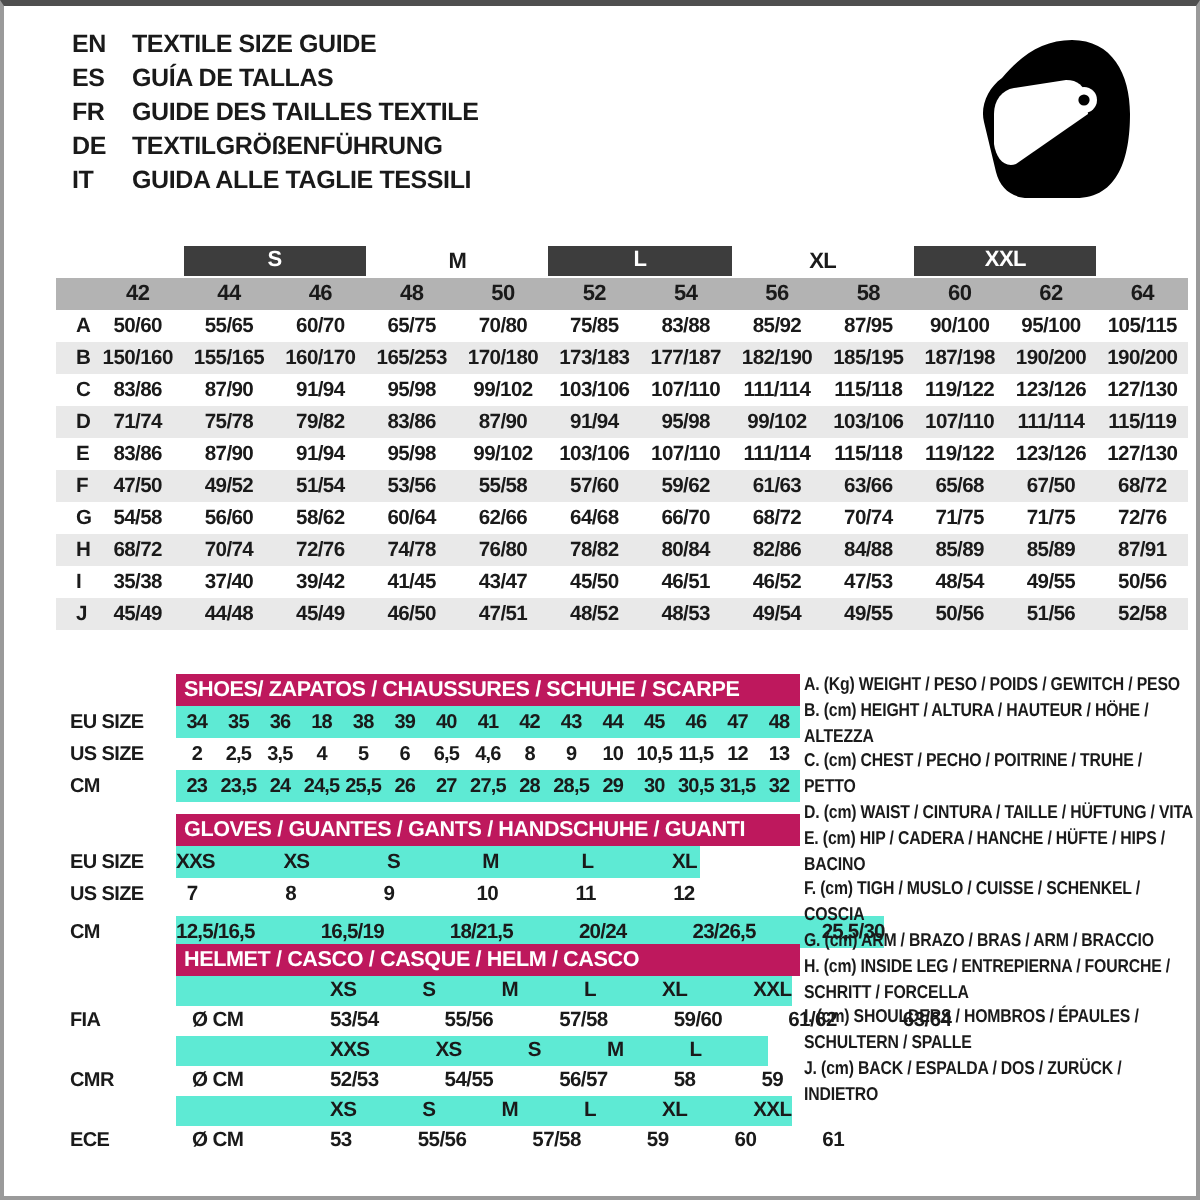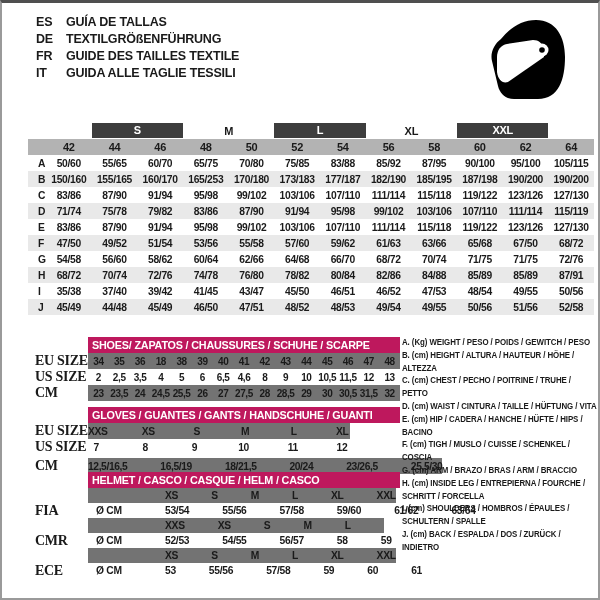--- a/index.html
+++ b/index.html
@@ -30,24 +30,24 @@
         height:15px;line-height:15px;align-self:center;}
   .glabel{text-align:center;font-size:11px;}
 
   
   .sec{position:absolute;left:30px;width:370px;}
   .sec.shoes{top:337px;} .sec.gloves{top:407px;} .sec.helm{top:472px;}
   .srow{display:flex;height:16px;align-items:center;font-weight:bold;
         font-size:10.3px;letter-spacing:-0.3px;}
   .helm .srow{height:15px;}
   .srow .lbl{width:58px;flex:0 0 58px;padding-left:5px;box-sizing:border-box;
-             font-size:14px;white-space:nowrap;font-family:Liberation Serif, serif;}
+             font-size:10px;white-space:nowrap;}
   .srow .data{flex:1;display:flex;height:100%;align-items:center;}
   .gloves .srow .data.narrow, .helm .srow .data{flex:0 0 262px;gap:33px;}
-  .data.shade{background:#737373;}
+  .data.shade{background:#5eead4;}
   .dcell{flex:1;text-align:center;white-space:nowrap;}
   .helm .dcell{text-align:left;}
   .shoes .dcell{font-size:10px;letter-spacing:-0.4px;}
   .gloves .dcell{letter-spacing:-0.4px;}
   .ocm{flex:0 0 44px;text-align:left;padding-left:8px;box-sizing:border-box;white-space:nowrap;}
   .bartitle{flex:1;background:#be185d;color:#fff;font-size:10.8px;line-height:16px;
             height:16px;padding-left:4px;box-sizing:border-box;white-space:nowrap;
             letter-spacing:-0.2px;font-weight:bold;}
   .gapped{margin-top:3px;}
 
@@ -56,30 +56,34 @@
           transform:scaleX(0.85);transform-origin:left top;
           font-weight:bold;font-size:9.3px;line-height:12.8px;letter-spacing:-0.1px;}
 </style>
 </head>
 <body>
 
 <div class="frame"></div>
 
 <div class="langs" id="langs">
     <div class="lang-row">
+      <span class="lang-code">EN</span>
+      <span class="lang-title">TEXTILE SIZE GUIDE</span>
+    </div>
+    <div class="lang-row">
       <span class="lang-code">ES</span>
       <span class="lang-title">GUÍA DE TALLAS</span>
+    </div>
+    <div class="lang-row">
+      <span class="lang-code">FR</span>
+      <span class="lang-title">GUIDE DES TAILLES TEXTILE</span>
     </div>
     <div class="lang-row">
       <span class="lang-code">DE</span>
       <span class="lang-title">TEXTILGRÖßENFÜHRUNG</span>
-    </div>
-    <div class="lang-row">
-      <span class="lang-code">FR</span>
-      <span class="lang-title">GUIDE DES TAILLES TEXTILE</span>
     </div>
     <div class="lang-row">
       <span class="lang-code">IT</span>
       <span class="lang-title">GUIDA ALLE TAGLIE TESSILI</span>
     </div>
   </div>
 
 <svg class="helmet-svg" width="80" height="86" viewBox="0 0 80 86">
   <path d="M48 4 C68 4 77 21 77 41 C77 63 71 83 50 83 L26 83 C18 83 12 78 10 70 L4 45
            C2 37 6 28 13 23 C23 11 34 4 48 4 Z" fill="#000"></path>

